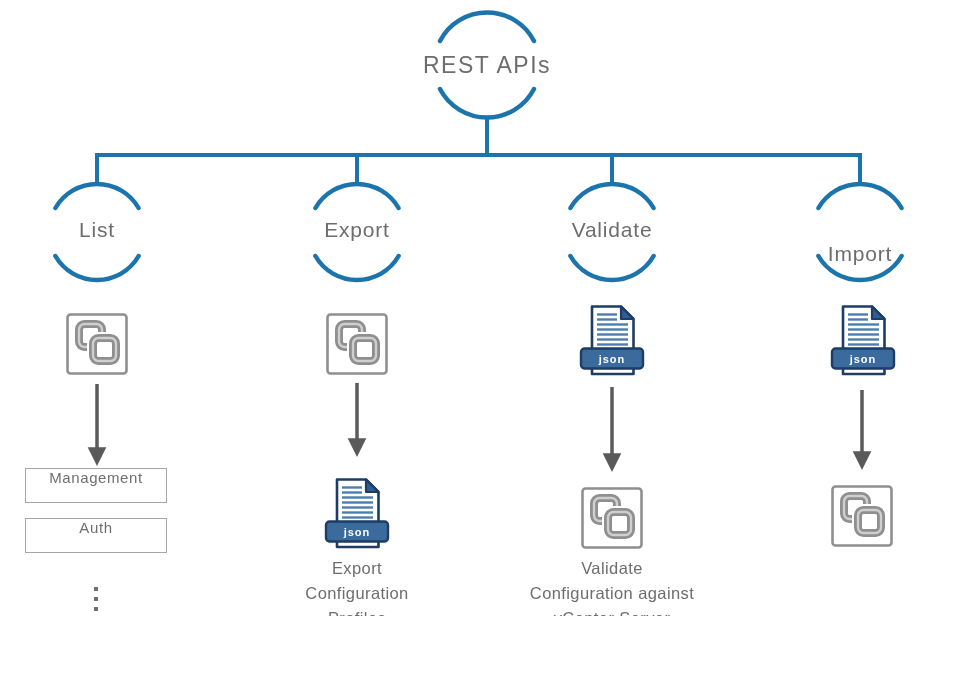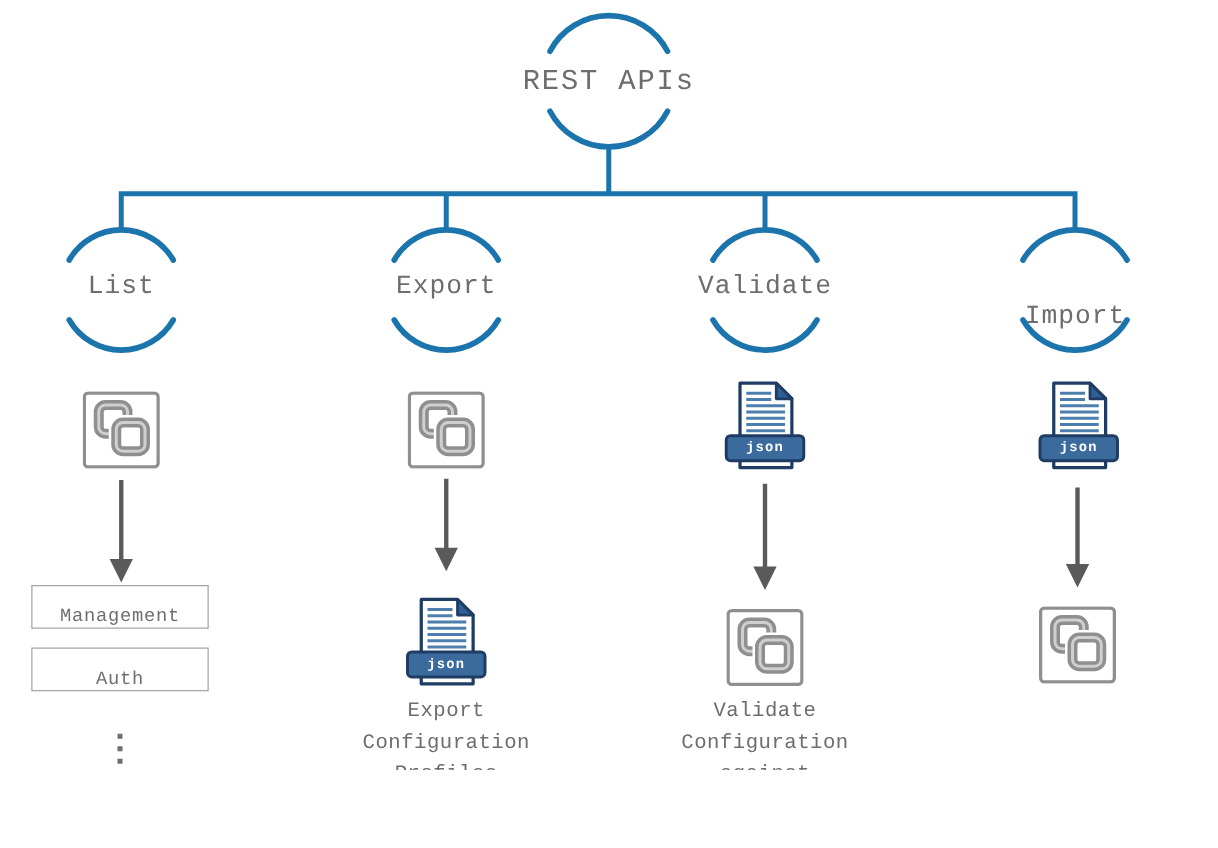--- a/index.html
+++ b/index.html
@@ -1,21 +1,21 @@
 <!DOCTYPE html>
 <html><head>
 <meta charset="utf-8">
 <style>
   html, body { margin: 0; padding: 0; background: #ffffff; }
   .canvas {
     position: relative;
     width: 974px;
     height: 616px;
     background: #ffffff;
-    font-family: Liberation Mono, monospace;
+    font-family: Liberation Sans, sans-serif;
     overflow: hidden;
   }
   .layer { position: absolute; left: 0; top: 0; }
 
   .root-label {
     position: absolute;
     transform: translate(-50%, -50%);
     font-size: 23px;
     letter-spacing: 1.5px;
     color: #6d6d6d;
@@ -47,21 +47,21 @@
 
   .list-box {
     position: absolute;
     left: 25px;
     width: 142px;
     height: 35px;
     box-sizing: border-box;
     border: 1.5px solid #a5a5a5;
     background: #ffffff;
     display: flex;
-    align-items: flex-end;
+    align-items: flex-start;
     justify-content: center;
     font-size: 15px;
     letter-spacing: 0.6px;
     color: #6f6f6f;
   }
 
   .ellipsis-dots {
     position: absolute;
     left: 94px;
     top: 587px;

